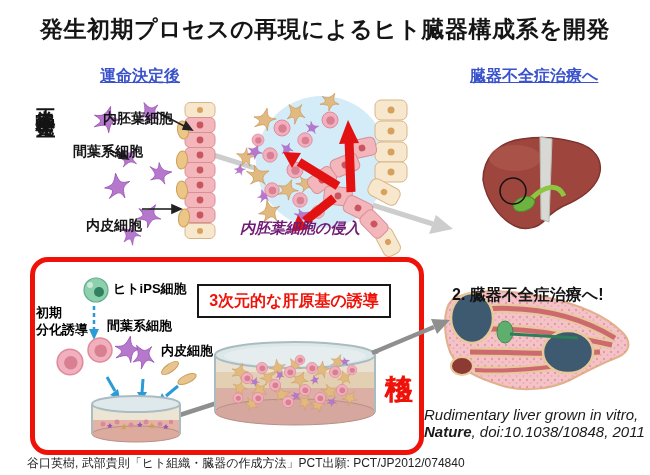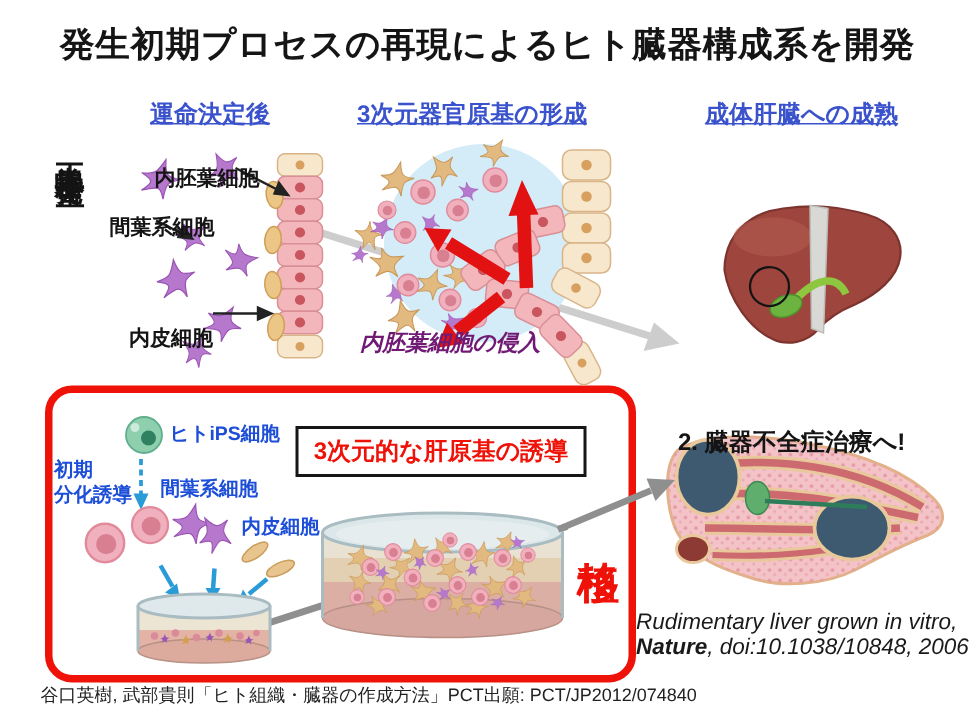--- a/index.html
+++ b/index.html
@@ -4,21 +4,21 @@
 <style>
   html,body{margin:0;padding:0;background:#fff;}
   #canvas{position:relative;width:650px;height:475px;background:#ffffff;overflow:hidden;
           font-family:"Liberation Sans","DejaVu Sans",sans-serif;}
   .abs{position:absolute;}
   .t{position:absolute;white-space:nowrap;z-index:5;color:#111;}
   .title{width:650px;text-align:center;font-size:23px;font-weight:bold;letter-spacing:.5px;color:#151515;}
   .stage{font-size:16px;font-weight:bold;color:#3a53cc;text-decoration:underline;}
   .vlabel{writing-mode:vertical-rl;text-orientation:upright;font-size:20px;font-weight:bold;letter-spacing:2px;color:#141414;}
   .celllabel{font-size:14px;font-weight:bold;color:#141414;margin-top:18px;}
-  .boxlabel{font-size:13px;font-weight:bold;color:#1d4ed8;}
+  .boxlabel{font-size:13px;font-weight:bold;color:#000000;}
   .invasion{font-size:15px;font-weight:bold;font-style:italic;color:#701a75;}
   .apps{font-size:16px;font-weight:bold;color:#141414;}
   .goalbox{box-sizing:border-box;border:2.5px solid #161616;background:#ffffff;
            display:flex;align-items:center;justify-content:center;
            font-size:16px;font-weight:bold;color:#ee1208;z-index:5;}
   .transplant{writing-mode:vertical-rl;text-orientation:upright;font-size:28px;font-weight:bold;color:#ee1208;line-height:1.05;}
   .cite{font-size:15px;font-style:italic;color:#1a1a1a;}
   .cite b{font-weight:bold;}
   .footer{font-size:12px;color:#222;text-align:center;}
   .redbox{box-sizing:border-box;border:5px solid #ee1208;border-radius:18px;z-index:2;}
@@ -347,22 +347,21 @@
   </svg>
 
   <svg class="z4" width="650" height="475">
     <line x1="372" y1="353" x2="434" y2="327" stroke="#8f8f8f" stroke-width="4.5"></line>
     <polygon points="450,320 437,334 431,319" fill="#8f8f8f"></polygon>
   </svg>
 
   <div class="t title" style="top:14px;left:0;">発生初期プロセスの再現によるヒト臓器構成系を開発</div>
 
   <div class="t stage" style="left:100px;top:66px;">運命決定後</div>
-  <div class="t stage" style="left:238px;top:66px;">3次元器官原基の形成</div>
-  <div class="t stage" style="left:470px;top:66px;">成体肝臓への成熟</div>
+  <div class="t stage" style="left:470px;top:66px;">臓器不全症治療へ</div>
 
   <div class="t vlabel" style="left:33px;top:93px;height:135px;">正常器官発生</div>
 
   <div class="t celllabel" style="left:103px;top:92px;">内胚葉細胞</div>
   <div class="t celllabel" style="left:73px;top:125px;">間葉系細胞</div>
   <div class="t celllabel" style="left:86px;top:199px;">内皮細胞</div>
 
   <div class="t invasion" style="left:240px;top:219px;">内胚葉細胞の侵入</div>
 
   <div class="t apps" style="left:452px;top:262px;margin-top:23px;">2. 臓器不全症治療へ!</div>
@@ -373,17 +372,17 @@
   <div class="t boxlabel" style="left:107px;top:317px;">間葉系細胞</div>
   <div class="t boxlabel" style="left:161px;top:342px;">内皮細胞</div>
 
   <div class="abs goalbox" style="left:197px;top:284px;width:194px;height:34px;">
     <span>3次元的な肝原基の誘導</span>
   </div>
 
   <div class="t transplant" style="left:384px;top:352px;height:80px;">移植</div>
 
   <div class="t cite" style="left:424px;top:406px;">Rudimentary liver grown in vitro,</div>
-  <div class="t cite" style="left:424px;top:423px;"><b>Nature</b><span>, doi:10.1038/10848, 2006</span></div>
+  <div class="t cite" style="left:424px;top:423px;"><b>Nature</b><span>, doi:10.1038/10848, 2011</span></div>
 
   <div class="t footer" style="left:27px;top:455px;">谷口英樹, 武部貴則「ヒト組織・臓器の作成方法」PCT出願: PCT/JP2012/074840</div>
 
 </div>
 
 </body></html>

